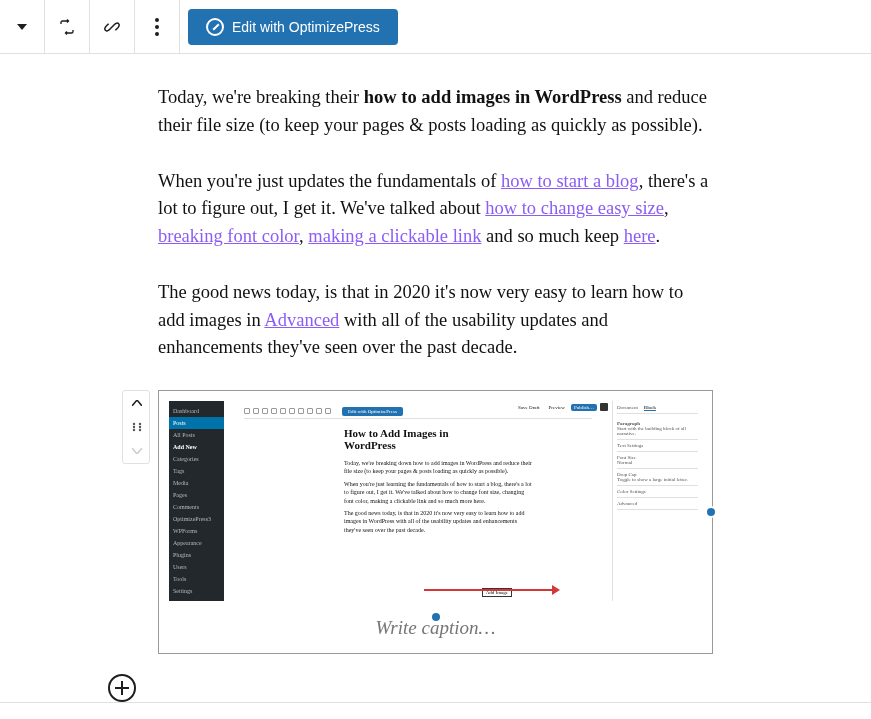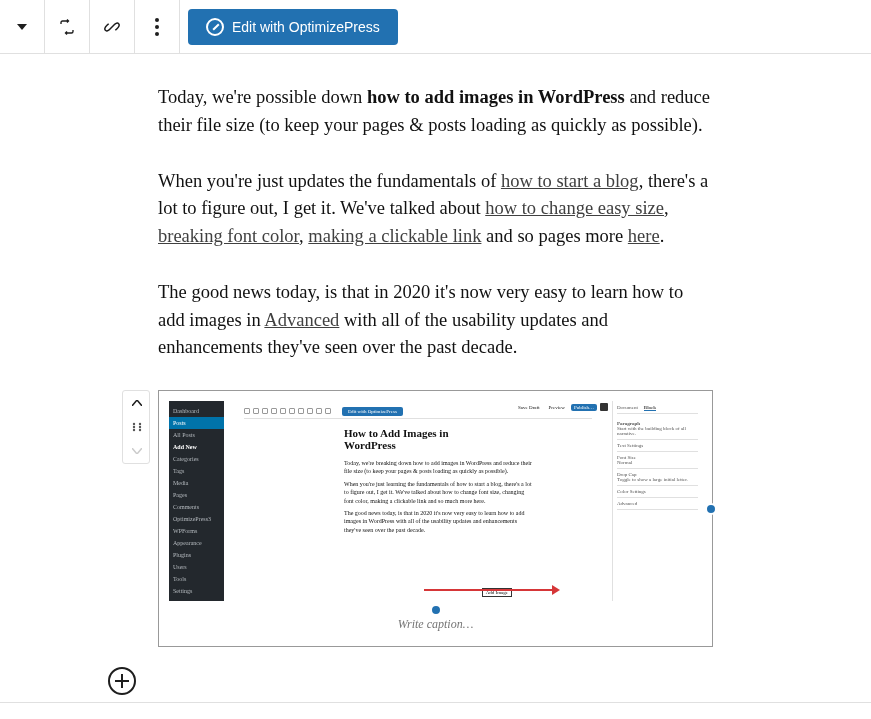--- a/index.html
+++ b/index.html
@@ -7,21 +7,21 @@
     
     .toolbar { height: 54px; border-bottom: 1px solid #e0e0e0; display: flex; align-items: center; padding: 0; }
     .toolbar-divider { width: 1px; height: 54px; background: #e0e0e0; }
     .toolbar-btn { width: 44px; height: 54px; display: flex; align-items: center; justify-content: center; border: none; background: transparent; cursor: pointer; color: #1e1e1e; }
     .optimize-btn { margin-left: 8px; background: #2271b1; color: #fff; border: none; border-radius: 4px; padding: 8px 18px; font-size: 14px; font-weight: 500; cursor: pointer; display: flex; align-items: center; gap: 8px; height: 36px; }
     .optimize-icon-circle { width: 18px; height: 18px; border: 2px solid #fff; border-radius: 50%; position: relative; }
     .optimize-icon-circle::after { content: ''; position: absolute; width: 8px; height: 2px; background: #fff; top: 6px; left: 4px; transform: rotate(-45deg); }
     
     .content { padding: 30px 158px 0 158px; font-family: Georgia, serif; color: #111; }
     .para { font-size: 18.5px; line-height: 1.5; margin-bottom: 28px; }
-    .para a { color: #404040; text-decoration: underline; }
+    .para a { color: #8b5cf6; text-decoration: underline; }
     .bold { font-weight: 700; }
     
     .image-block-wrapper { position: relative; margin-top: 15px; }
     .movers { position: absolute; left: -36px; top: 0; width: 28px; display: flex; flex-direction: column; border: 1px solid #e0e0e0; border-radius: 3px; background: #fff; }
     .mover-btn { width: 28px; height: 24px; border: none; background: transparent; display: flex; align-items: center; justify-content: center; cursor: pointer; color: #1e1e1e; }
     .mover-btn.drag { cursor: grab; color: #555; }
     .mover-btn.disabled { color: #ccc; }
     
     .image-block { border: 1px solid #999; padding: 10px; background: #fff; position: relative; }
     .inner-img { width: 100%; height: 200px; background: #f6f6f6; position: relative; display: flex; }
@@ -43,21 +43,21 @@
     .inner-add-btn { position:absolute; bottom:4px; right:100px; font-size:5px; border:1px solid #333; padding:1px 3px; background:#fff;}
     .inner-save { position:absolute; top:2px; right:4px; display:flex; gap:3px; font-size:5px; align-items:center;}
     .inner-save span { padding:1px 3px;}
     .inner-save .pub { background:#2271b1; color:#fff; border-radius:2px;}
     .inner-save .gear { width:8px; height:8px; background:#333; border-radius:1px;}
     
     .resize-handle { position:absolute; width:12px; height:12px; background:#2271b1; border:2px solid #fff; border-radius:50%; }
     .handle-bottom { bottom:30px; left:50%; transform:translateX(-50%);}
     .handle-right { right:-5px; top:44%;}
     
-    .caption-placeholder { text-align:center; color:#757575; font-family: Georgia,serif; font-size:12px; font-style:italic; margin-top:12px; padding:4px;}
+    .caption-placeholder { text-align:center; color:#757575; font-family: Georgia,serif; font-size:19px; font-style:italic; margin-top:12px; padding:4px;}
     
     .add-block-btn { margin: 20px 0 0 -50px; width:28px; height:28px; border:2px solid #1e1e1e; border-radius:50%; background:#fff; display:flex; align-items:center; justify-content:center; cursor:pointer; font-size:18px; font-weight:700;}
     
     .bottom-line { position:absolute; bottom:16px; left:0; right:0; height:1px; background:#e0e0e0;}
   </style>
 </head>
 <body>
 
 <div class="toolbar">
   <button class="toolbar-btn">
@@ -87,24 +87,24 @@
   </button>
   <div class="toolbar-divider"></div>
   <button class="optimize-btn">
     <span class="optimize-icon-circle"></span>
     <span>Edit with OptimizePress</span>
   </button>
 </div>
 
 <div class="content">
   <p class="para">
-    <span>Today, we're possible down </span><span class="bold">how to add images in WordPress</span><span> and reduce their file size (to keep your pages &amp; posts loading as quickly as possible).</span>
+    <span>Today, we're breaking their </span><span class="bold">how to add images in WordPress</span><span> and reduce their file size (to keep your pages &amp; posts loading as quickly as possible).</span>
   </p>
   <p class="para">
-    <span>When you're just updates the fundamentals of </span><a href="#">how to start a blog</a><span>, there's a lot to figure out, I get it. We've talked about </span><a href="#">how to change easy size</a><span>, </span><a href="#">breaking font color</a><span>, </span><a href="#">making a clickable link</a><span> and so pages more </span><a href="#">here</a><span>.</span>
+    <span>When you're just updates the fundamentals of </span><a href="#">how to start a blog</a><span>, there's a lot to figure out, I get it. We've talked about </span><a href="#">how to change easy size</a><span>, </span><a href="#">breaking font color</a><span>, </span><a href="#">making a clickable link</a><span> and so much keep </span><a href="#">here</a><span>.</span>
   </p>
   <p class="para">
     <span>The good news today, is that in 2020 it's now very easy to learn how to add images in </span><a href="#">Advanced</a><span> with all of the usability updates and enhancements they've seen over the past decade.</span>
   </p>
 
   <div class="image-block-wrapper">
     <div class="movers">
       <button class="mover-btn">
           <svg width="10" height="6">
             <path d="M0 6 L5 0 L10 6" stroke="#1e1e1e" fill="none" stroke-width="1.5"></path>

